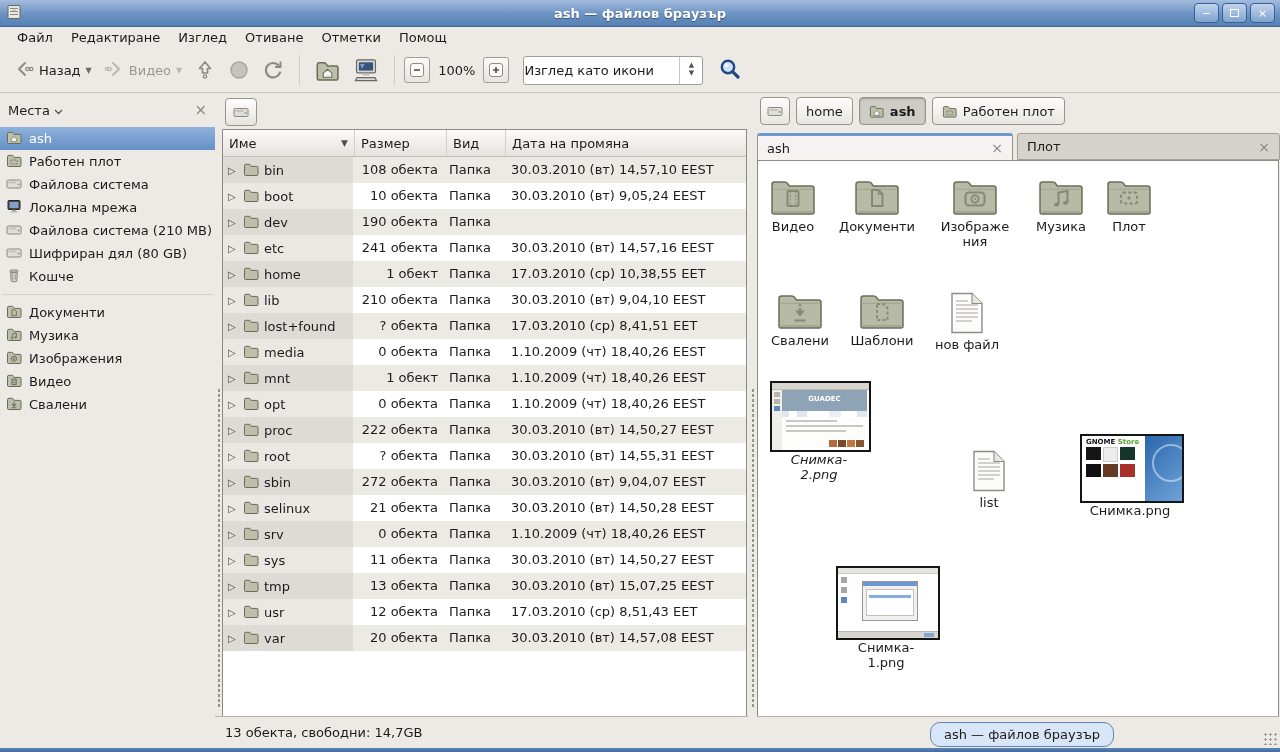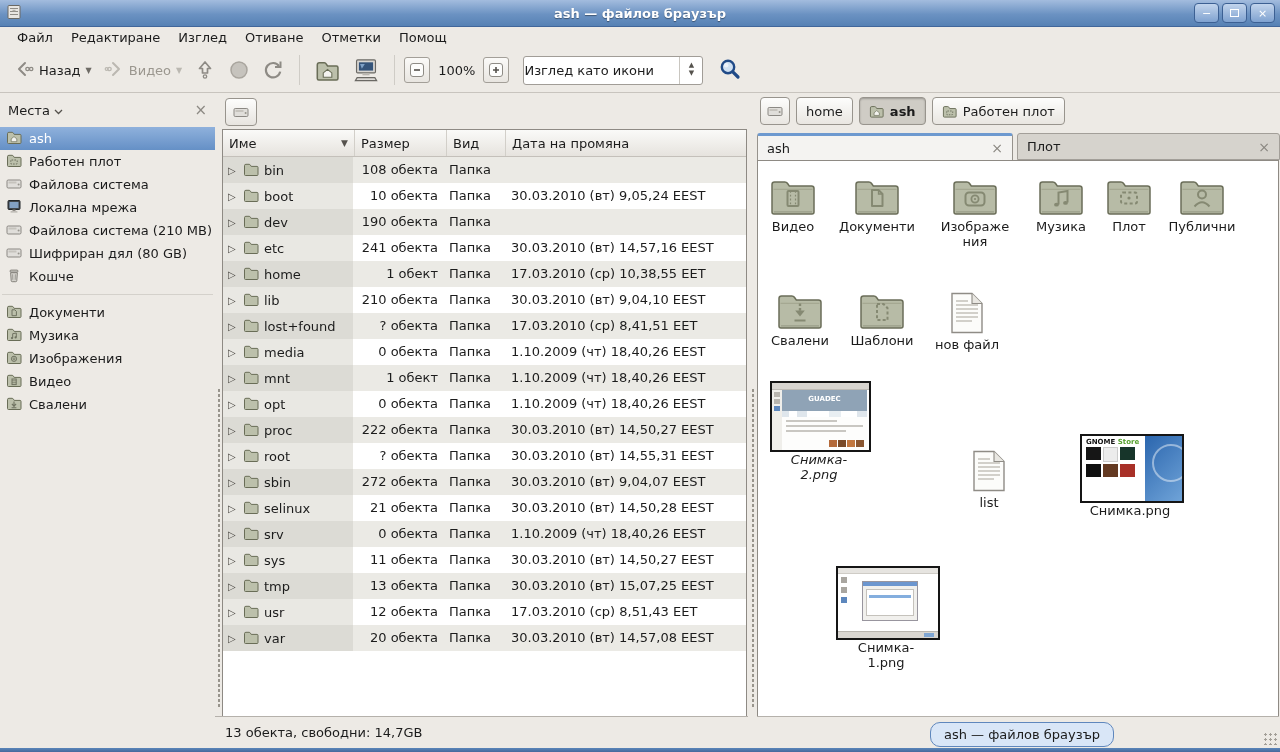--- a/index.html
+++ b/index.html
@@ -400,20 +400,21 @@
           <div class="trow odd">
             <div class="c-name">
               <span class="exp">▷</span>
               <span><svg width="16" height="16" viewBox="0 0 16 15">
                   <path d="M1.5 13 V4.2 Q1.5 2.8 2.9 2.8 H6.1 q.8 0 1.3.8 L8.2 4.9 H14 q1 0 1 1 V13 q0 1-1 1 H2.5 q-1 0-1-1 z" fill="#bcc0ab" stroke="#696d57" stroke-width="1"></path>
                 </svg></span>
               <span>bin</span>
             </div>
             <div class="c-size">108 обекта</div>
             <div class="c-type">Папка</div>
+            <div class="c-date">30.03.2010 (вт) 14,57,10 EEST</div>
           </div>
           <div class="trow">
             <div class="c-name">
               <span class="exp">▷</span>
               <span><svg width="16" height="16" viewBox="0 0 16 15">
                   <path d="M1.5 13 V4.2 Q1.5 2.8 2.9 2.8 H6.1 q.8 0 1.3.8 L8.2 4.9 H14 q1 0 1 1 V13 q0 1-1 1 H2.5 q-1 0-1-1 z" fill="#bcc0ab" stroke="#696d57" stroke-width="1"></path>
                 </svg></span>
               <span>boot</span>
             </div>
             <div class="c-size">10 обекта</div>
@@ -700,27 +701,20 @@
               <ellipse cx="19.5" cy="28.7" rx="2.4" ry="1.9" fill="#858972"></ellipse>
               <ellipse cx="28.5" cy="26.9" rx="2.4" ry="1.9" fill="#858972"></ellipse>
             </svg></span><div class="ilabel">Музика</div></div>
         <div class="icon-item" style="left: 325px; top: 15px; width: 92px;"><span class="glyph"><svg width="48" height="40">
               <path d="M3 36 V8.5 Q3 6 5.5 6 H15.8 q1.7 0 2.6 1.3 L20.3 10 H42.5 Q45 10 45 12.5 V36 q0 2-2 2 H5 q-2 0-2-2 z" fill="#b7bba6" stroke="#6b6e59" stroke-width="1.5"></path>
               <path d="M4.5 13.3 H43.5" stroke="#a0a48e" stroke-width="1"></path>
               <path d="M5 35.8 H43" stroke="#9a9e88" stroke-width="1.2"></path>
               <rect x="16" y="16.5" width="16" height="11" rx="2" fill="none" stroke="#858972" stroke-width="2" stroke-dasharray="3 2.4"></rect>
               <circle cx="24" cy="22" r="1.6" fill="#858972"></circle>
             </svg></span><div class="ilabel">Плот</div></div>
-        <div class="icon-item" style="left: 398px; top: 15px; width: 92px;"><span class="glyph"><svg width="48" height="40">
-              <path d="M3 36 V8.5 Q3 6 5.5 6 H15.8 q1.7 0 2.6 1.3 L20.3 10 H42.5 Q45 10 45 12.5 V36 q0 2-2 2 H5 q-2 0-2-2 z" fill="#b7bba6" stroke="#6b6e59" stroke-width="1.5"></path>
-              <path d="M4.5 13.3 H43.5" stroke="#a0a48e" stroke-width="1"></path>
-              <path d="M5 35.8 H43" stroke="#9a9e88" stroke-width="1.2"></path>
-              <circle cx="24" cy="18.5" r="4" fill="none" stroke="#858972" stroke-width="2"></circle>
-              <path d="M16.5 30.5 q7.5-8.5 15 0" fill="none" stroke="#858972" stroke-width="2"></path>
-            </svg></span><div class="ilabel">Публични</div></div>
         <div class="icon-item" style="left: -4px; top: 129px; width: 92px;"><span class="glyph"><svg width="48" height="40">
               <path d="M3 36 V8.5 Q3 6 5.5 6 H15.8 q1.7 0 2.6 1.3 L20.3 10 H42.5 Q45 10 45 12.5 V36 q0 2-2 2 H5 q-2 0-2-2 z" fill="#b7bba6" stroke="#6b6e59" stroke-width="1.5"></path>
               <path d="M4.5 13.3 H43.5" stroke="#a0a48e" stroke-width="1"></path>
               <path d="M5 35.8 H43" stroke="#9a9e88" stroke-width="1.2"></path>
               <path d="M24 13.5 v7.5" stroke="#858972" stroke-width="2.4" stroke-dasharray="2.6 2"></path>
               <path d="M19.2 20.5 L24 26.5 l4.8-6 z" fill="#858972"></path>
               <path d="M18.5 30.5 h11" stroke="#858972" stroke-width="2"></path>
             </svg></span><div class="ilabel">Свалени</div></div>
         <div class="icon-item" style="left: 78px; top: 129px; width: 92px;"><span class="glyph"><svg width="48" height="40">
               <path d="M3 36 V8.5 Q3 6 5.5 6 H15.8 q1.7 0 2.6 1.3 L20.3 10 H42.5 Q45 10 45 12.5 V36 q0 2-2 2 H5 q-2 0-2-2 z" fill="#b7bba6" stroke="#6b6e59" stroke-width="1.5"></path>

